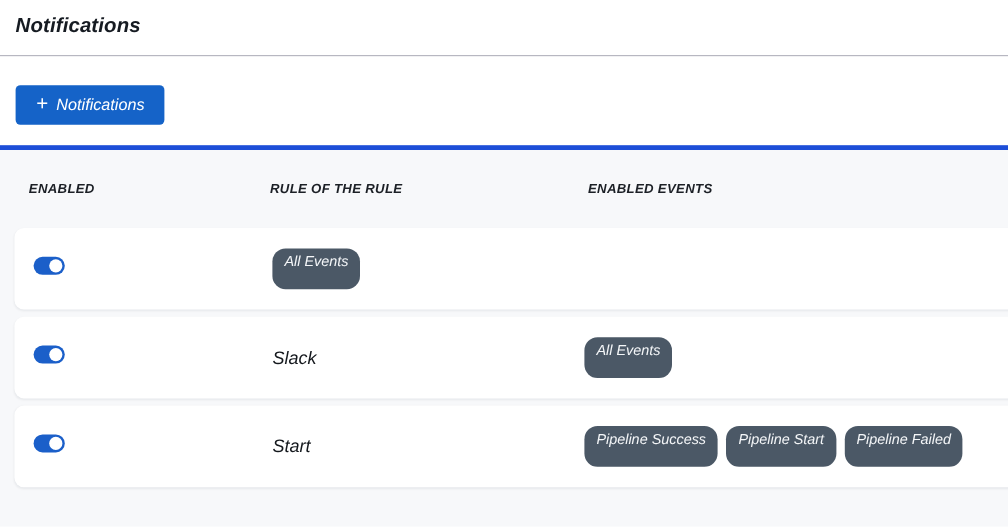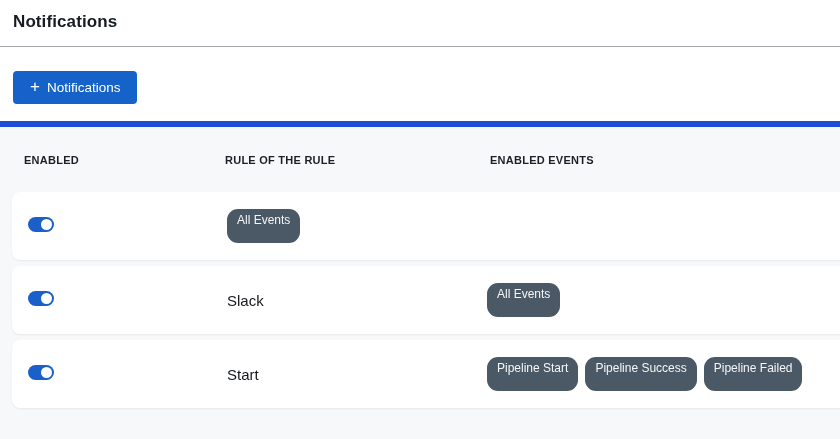--- a/index.html
+++ b/index.html
@@ -1,15 +1,15 @@
 <!DOCTYPE html>
 <html><head>
 <meta charset="utf-8">
 <style>
-  * { margin: 0; padding: 0; box-sizing: border-box; }
+  * { margin: 0; padding: 0; box-sizing: border-box; font-style: italic; }
   html, body {
     width: 840px; height: 439px;
     overflow: hidden;
     background: #ffffff;
     font-family: "Liberation Sans", "DejaVu Sans", sans-serif;
   }
   
   .page-header {
     background: #ffffff;
     padding: 12px 13px 14px 13px;
@@ -43,21 +43,21 @@
   .add-btn .plus {
     font-size: 17px;
     font-weight: 400;
     line-height: 1;
     position: relative;
     top: -1px;
   }
   
   .table-area {
     background: #f7f8fa;
-    border-top: 6px solid #1d4ed8;
+    border-top: 4px solid #1d4ed8;
     height: 318px;
   }
   .grid-cols {
     display: grid;
     grid-template-columns: 199px 260px 1fr;
     align-items: center;
   }
   .table-head {
     padding: 0 0 0 24px;
     height: 65px;
@@ -165,19 +165,19 @@
   </div>
 
   <div class="grid-cols row-card">
     <div class="cell-toggle">
       <span class="toggle on">
         <span class="knob"></span>
       </span>
     </div>
     <div class="cell-name">Start</div>
     <div class="cell-events">
+          <span class="badge">Pipeline Success</span>
           <span class="badge">Pipeline Start</span>
-          <span class="badge">Pipeline Success</span>
           <span class="badge">Pipeline Failed</span>
         </div>
   </div>
 </div>
 </div>
 
 </body></html>

